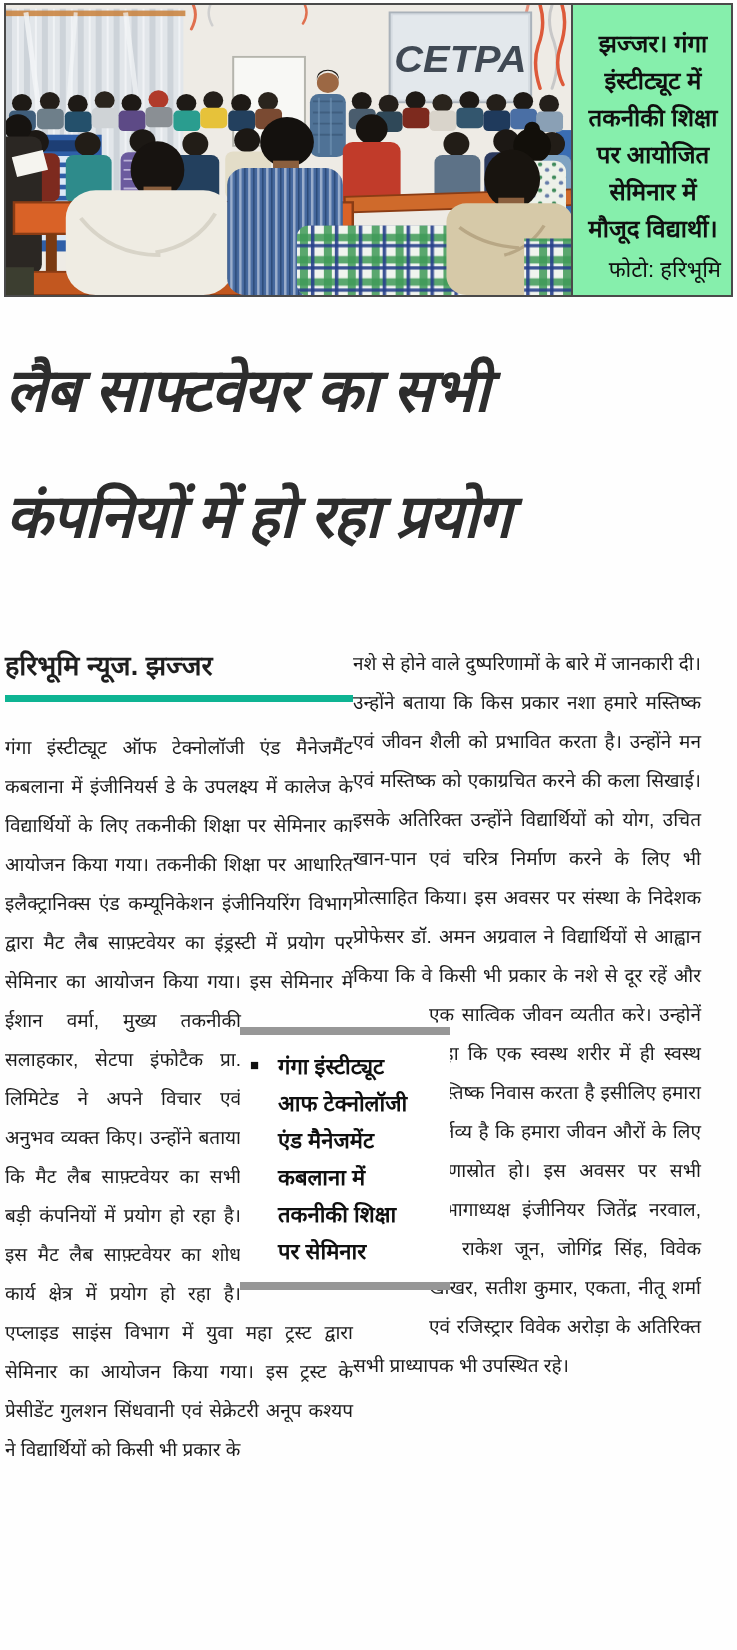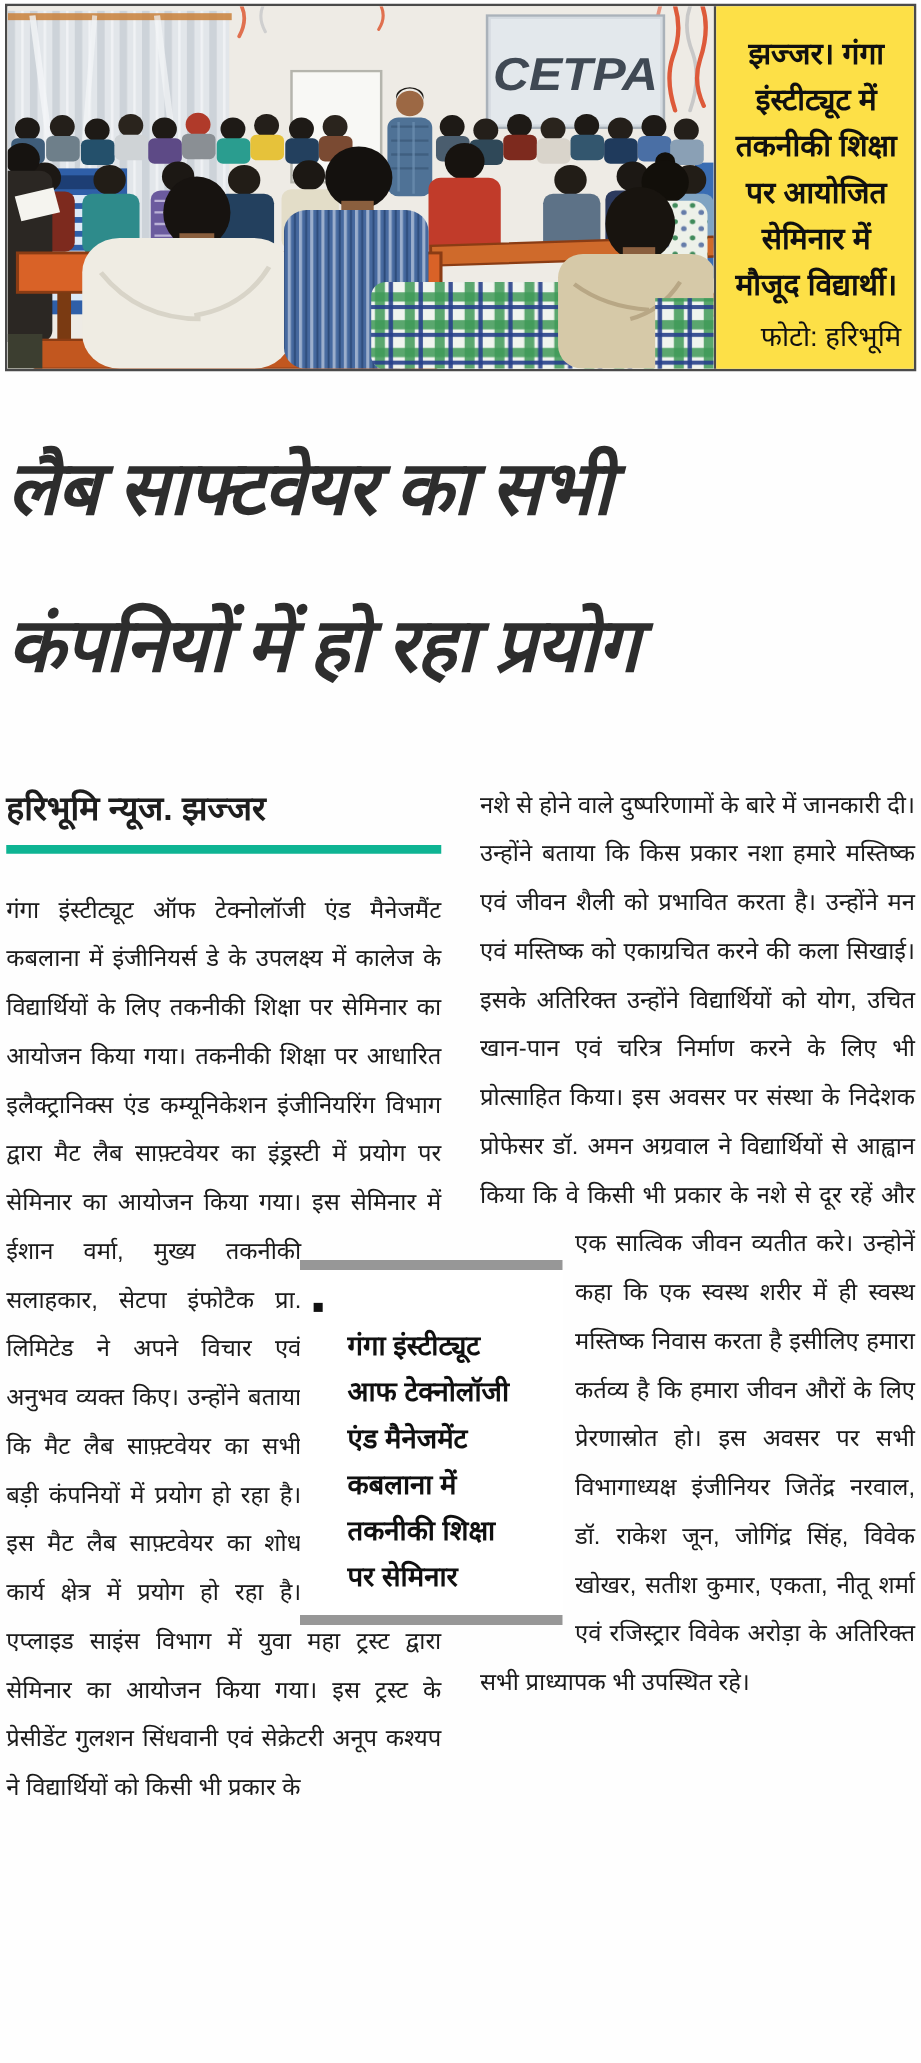--- a/index.html
+++ b/index.html
@@ -16,50 +16,50 @@
     font-family:"Liberation Sans","DejaVu Sans",sans-serif;overflow:hidden;
   }
 
   
   .photo-block{
     position:absolute;left:4px;top:3px;width:729px;height:294px;
     border:2px solid var(--frame);display:flex;background:#fff;
   }
   .photo{width:567px;height:100%;position:relative;border-right:2px solid var(--frame);overflow:hidden;background:#eeebe5;}
   .photo svg{display:block;width:100%;height:100%;}
-  .caption-panel{flex:1;position:relative;padding:20px 6px 0 8px;background:#fde047;}
+  .caption-panel{flex:1;position:relative;padding:20px 6px 0 8px;background:#86efac;}
   .caption-text{font-size:24px;line-height:37px;font-weight:bold;color:#101010;text-align:center;}
   .photo-credit{position:absolute;right:10px;bottom:12px;font-size:22px;font-weight:normal;color:#101010;white-space:nowrap;}
 
   
   .headline{
     position:absolute;left:6px;top:328px;width:727px;
     font-size:60px;line-height:126px;font-weight:bold;color:var(--headline-ink);
     letter-spacing:-1px;
     font-style:italic;
   }
   .headline div{white-space:nowrap;}
 
   
-  .columns{position:absolute;left:5px;top:625px;width:728px;display:flex;gap:31px;}
+  .columns{position:absolute;left:5px;top:644px;width:728px;display:flex;}
   .col{width:348px;}
   .byline{font-size:27px;font-weight:bold;color:#1e1e1e;padding-top:2px;}
   .byline-rule{height:7px;background:var(--accent-teal);margin:12px 0 26px 0;width:100%;}
   .body-text{font-size:19px;line-height:39px;text-align:justify;color:var(--ink);}
   .push-r{float:right;width:0;height:305px;}
   .block-r{float:right;clear:right;width:112px;height:268px;}
   .push-l{float:left;width:0;height:383px;}
   .block-l{float:left;clear:left;width:76px;height:290px;}
 
   
   .inset{position:absolute;left:235px;top:383px;width:210px;background:#fff;}
   .inset-bar{height:8px;background:var(--inset-bar);}
   .inset-body{display:flex;padding:13px 0 12px 10px;}
   .inset-bullet{width:28px;font-size:15px;color:#111;padding-top:8px;flex:none;}
-  .inset-lines{font-size:22px;line-height:37px;font-weight:bold;color:#101010;margin-top:29px;}
+  .inset-lines{font-size:22px;line-height:37px;font-weight:bold;color:#101010;}
 </style>
 </head>
 <body>
 
 <div class="page">
 
   <div class="photo-block">
     <div class="photo">
       <svg viewBox="0 0 567 313" preserveAspectRatio="none">
         <defs>

